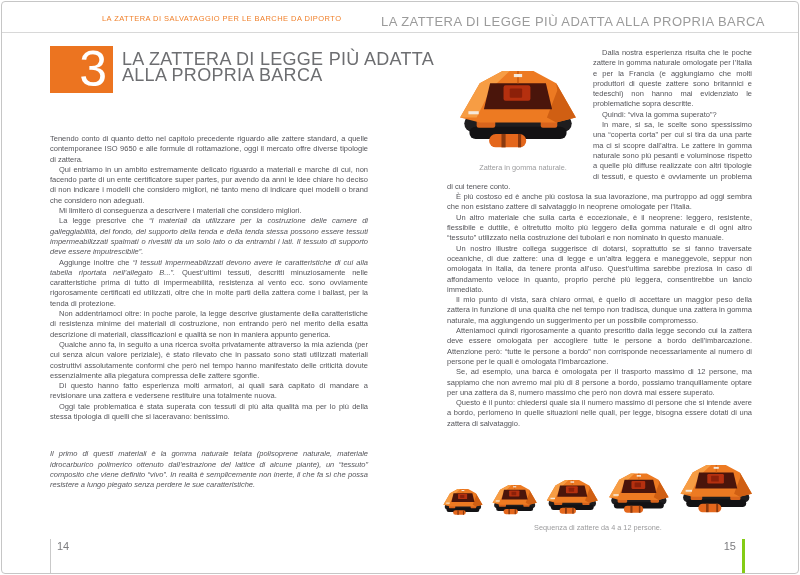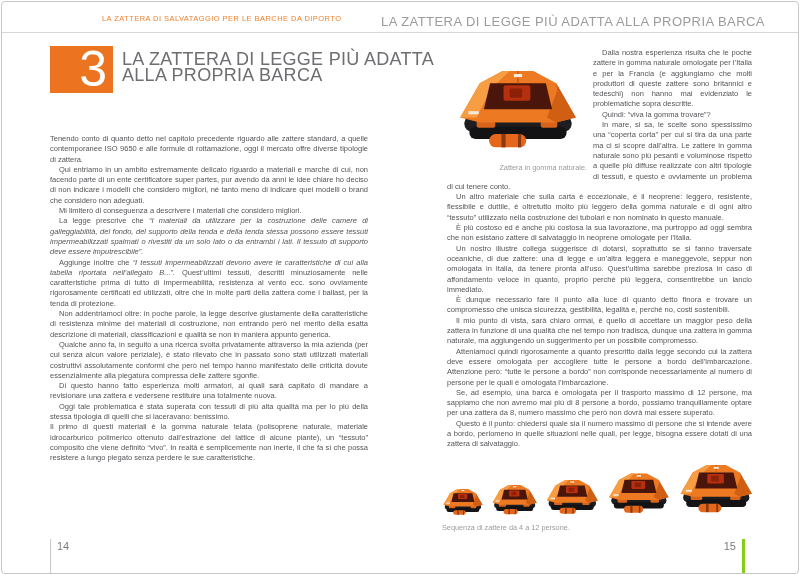--- a/index.html
+++ b/index.html
@@ -17,33 +17,33 @@
   .chnum-box { width:63px; height:47px; background:#ec7420; color:#ffffff; font-size:50px;
                line-height:46px; text-align:right; padding-right:6px; box-sizing:border-box; }
   .chtitle { margin-left:9px; color:#6d6e71; font-size:18px; line-height:16px; padding-top:5px; letter-spacing:.3px; }
 
   
   .bodytext { font-size:7.5px; line-height:10.3px; color:#55555a; text-align:justify; }
   .body-left  { position:absolute; left:48px; top:132px; width:318px; }
   .body-right { position:absolute; left:445px; top:46px;  width:305px; }
   .bodytext p { margin:0; }
   .bodytext p.indent { text-indent:9px; }
-  .bodytext p.gap { margin-top:0; }
+  .bodytext p.gap { margin-top:27px;font-style:italic; }
   .italic { font-style:italic; }
 
   
   .photo-block { float:left; width:140px; margin:4px 6px 4px 0; }
   .photo-block .raft-photo { display:block; width:124px; height:106px; margin-left:9px; }
-  .photo-caption { font-size:7.3px; color:#9b9b9d; margin:5px 0 0 12px; text-align:right; }
+  .photo-caption { font-size:7.3px; color:#9b9b9d; margin:5px 0 0 12px; text-align:center; }
 
   
   .raft-row { position:absolute; left:440px; top:452px; width:312px; height:64px;
               display:flex; align-items:flex-end; justify-content:center; gap:7px; }
   .raft-row svg { display:block; }
-  .bottom-caption { position:absolute; left:440px; top:521px; width:312px; 
+  .bottom-caption { position:absolute; left:440px; top:521px; width:312px; text-align:center;
                     font-size:7.3px; color:#9b9b9d; }
 
   
   .pagenum-left  { position:absolute; left:48px;  top:537px; font-size:11px; color:#7c7c7f;
                    border-left:1px solid #c9c9c9; padding:1px 0 22px 6px; }
   .pagenum-right { position:absolute; right:53px; top:537px; font-size:11px; color:#7c7c7f;
                    border-right:3px solid #84cc16; padding:1px 6px 22px 0; }
 </style>
 </head>
 <body>
@@ -113,26 +113,25 @@
   <div>
     <div class="bodytext body-right">
       <div class="photo-block">
         <svg class="raft-photo" viewBox="0 0 120 92">
           <use href="#raft"></use>
         </svg>
         <div class="photo-caption">Zattera in gomma naturale.</div>
       </div>
       <div>
           <p class="indent"><span>Dalla nostra esperienza risulta che le poche zattere in gomma naturale omologate per l’Italia e per la Francia (e aggiungiamo che molti produttori di queste zattere sono britannici e tedeschi) non hanno mai evidenziato le problematiche sopra descritte.</span></p>
-          <p class="indent"><span>Quindi: “viva la gomma trovare”?</span></p>
+          <p class="indent"><span>Quindi: “viva la gomma superato”?</span></p>
           <p class="indent"><span>In mare, si sa, le scelte sono spessissimo una “coperta corta” per cui si tira da una parte ma ci si scopre dall’altra. Le zattere in gomma naturale sono più pesanti e voluminose rispetto a quelle più diffuse realizzate con altri tipologie di tessuti, e questo è ovviamente un problema di cui tenere conto.</span></p>
+          <p class="indent"><span>È più costoso ed è anche più costosa la sua lavorazione, ma purtroppo ad oggi sembra che non esistano zattere di salvataggio in neoprene omologate per l’Italia.</span></p>
           <p class="indent"><span>Un altro materiale che sulla carta è eccezionale, è il neoprene: leggero, resistente, flessibile e duttile, è oltretutto molto più leggero della gomma naturale e di ogni altro “tessuto” utilizzato nella costruzione dei tubolari e non nominato in questo manuale.</span></p>
-          <p class="indent"><span>È più costoso ed è anche più costosa la sua lavorazione, ma purtroppo ad oggi sembra che non esistano zattere di salvataggio in neoprene omologate per l’Italia.</span></p>
           <p class="indent"><span>Un nostro illustre collega suggerisce di dotarsi, soprattutto se si fanno traversate oceaniche, di due zattere: una di legge e un’altra leggera e maneggevole, seppur non omologata in Italia, da tenere pronta all’uso. Quest’ultima sarebbe preziosa in caso di affondamento veloce in quanto, proprio perché più leggera, consentirebbe un lancio immediato.</span></p>
-          <p class="indent"><span>È dunque necessario fare il punto alla luce di quanto detto finora e trovare un compromesso che unisca sicurezza, gestibilità, legalità e, perché no, costi sostenibili.</span></p>
           <p class="indent"><span>Il mio punto di vista, sarà chiaro ormai, è quello di accettare un maggior peso della zattera in funzione di una qualità che nel tempo non tradisca, dunque una zattera in gomma naturale, ma aggiungendo un suggerimento per un possibile compromesso.</span></p>
           <p class="indent"><span>Atteniamoci quindi rigorosamente a quanto prescritto dalla legge secondo cui la zattera deve essere omologata per accogliere tutte le persone a bordo dell’imbarcazione. Attenzione però: “tutte le persone a bordo” non corrisponde necessariamente al numero di persone per le quali è omologata l’imbarcazione.</span></p>
           <p class="indent"><span>Se, ad esempio, una barca è omologata per il trasporto massimo di 12 persone, ma sappiamo che non avremo mai più di 8 persone a bordo, possiamo tranquillamente optare per una zattera da 8, numero massimo che però non dovrà mai essere superato.</span></p>
           <p class="indent"><span>Questo è il punto: chiedersi quale sia il numero massimo di persone che si intende avere a bordo, perlomeno in quelle situazioni nelle quali, per legge, bisogna essere dotati di una zattera di salvataggio.</span></p>
         </div>
     </div>
 
     <div class="raft-row">
       <svg width="46" height="35" viewBox="0 0 120 92">
           <use href="#raft"></use>

